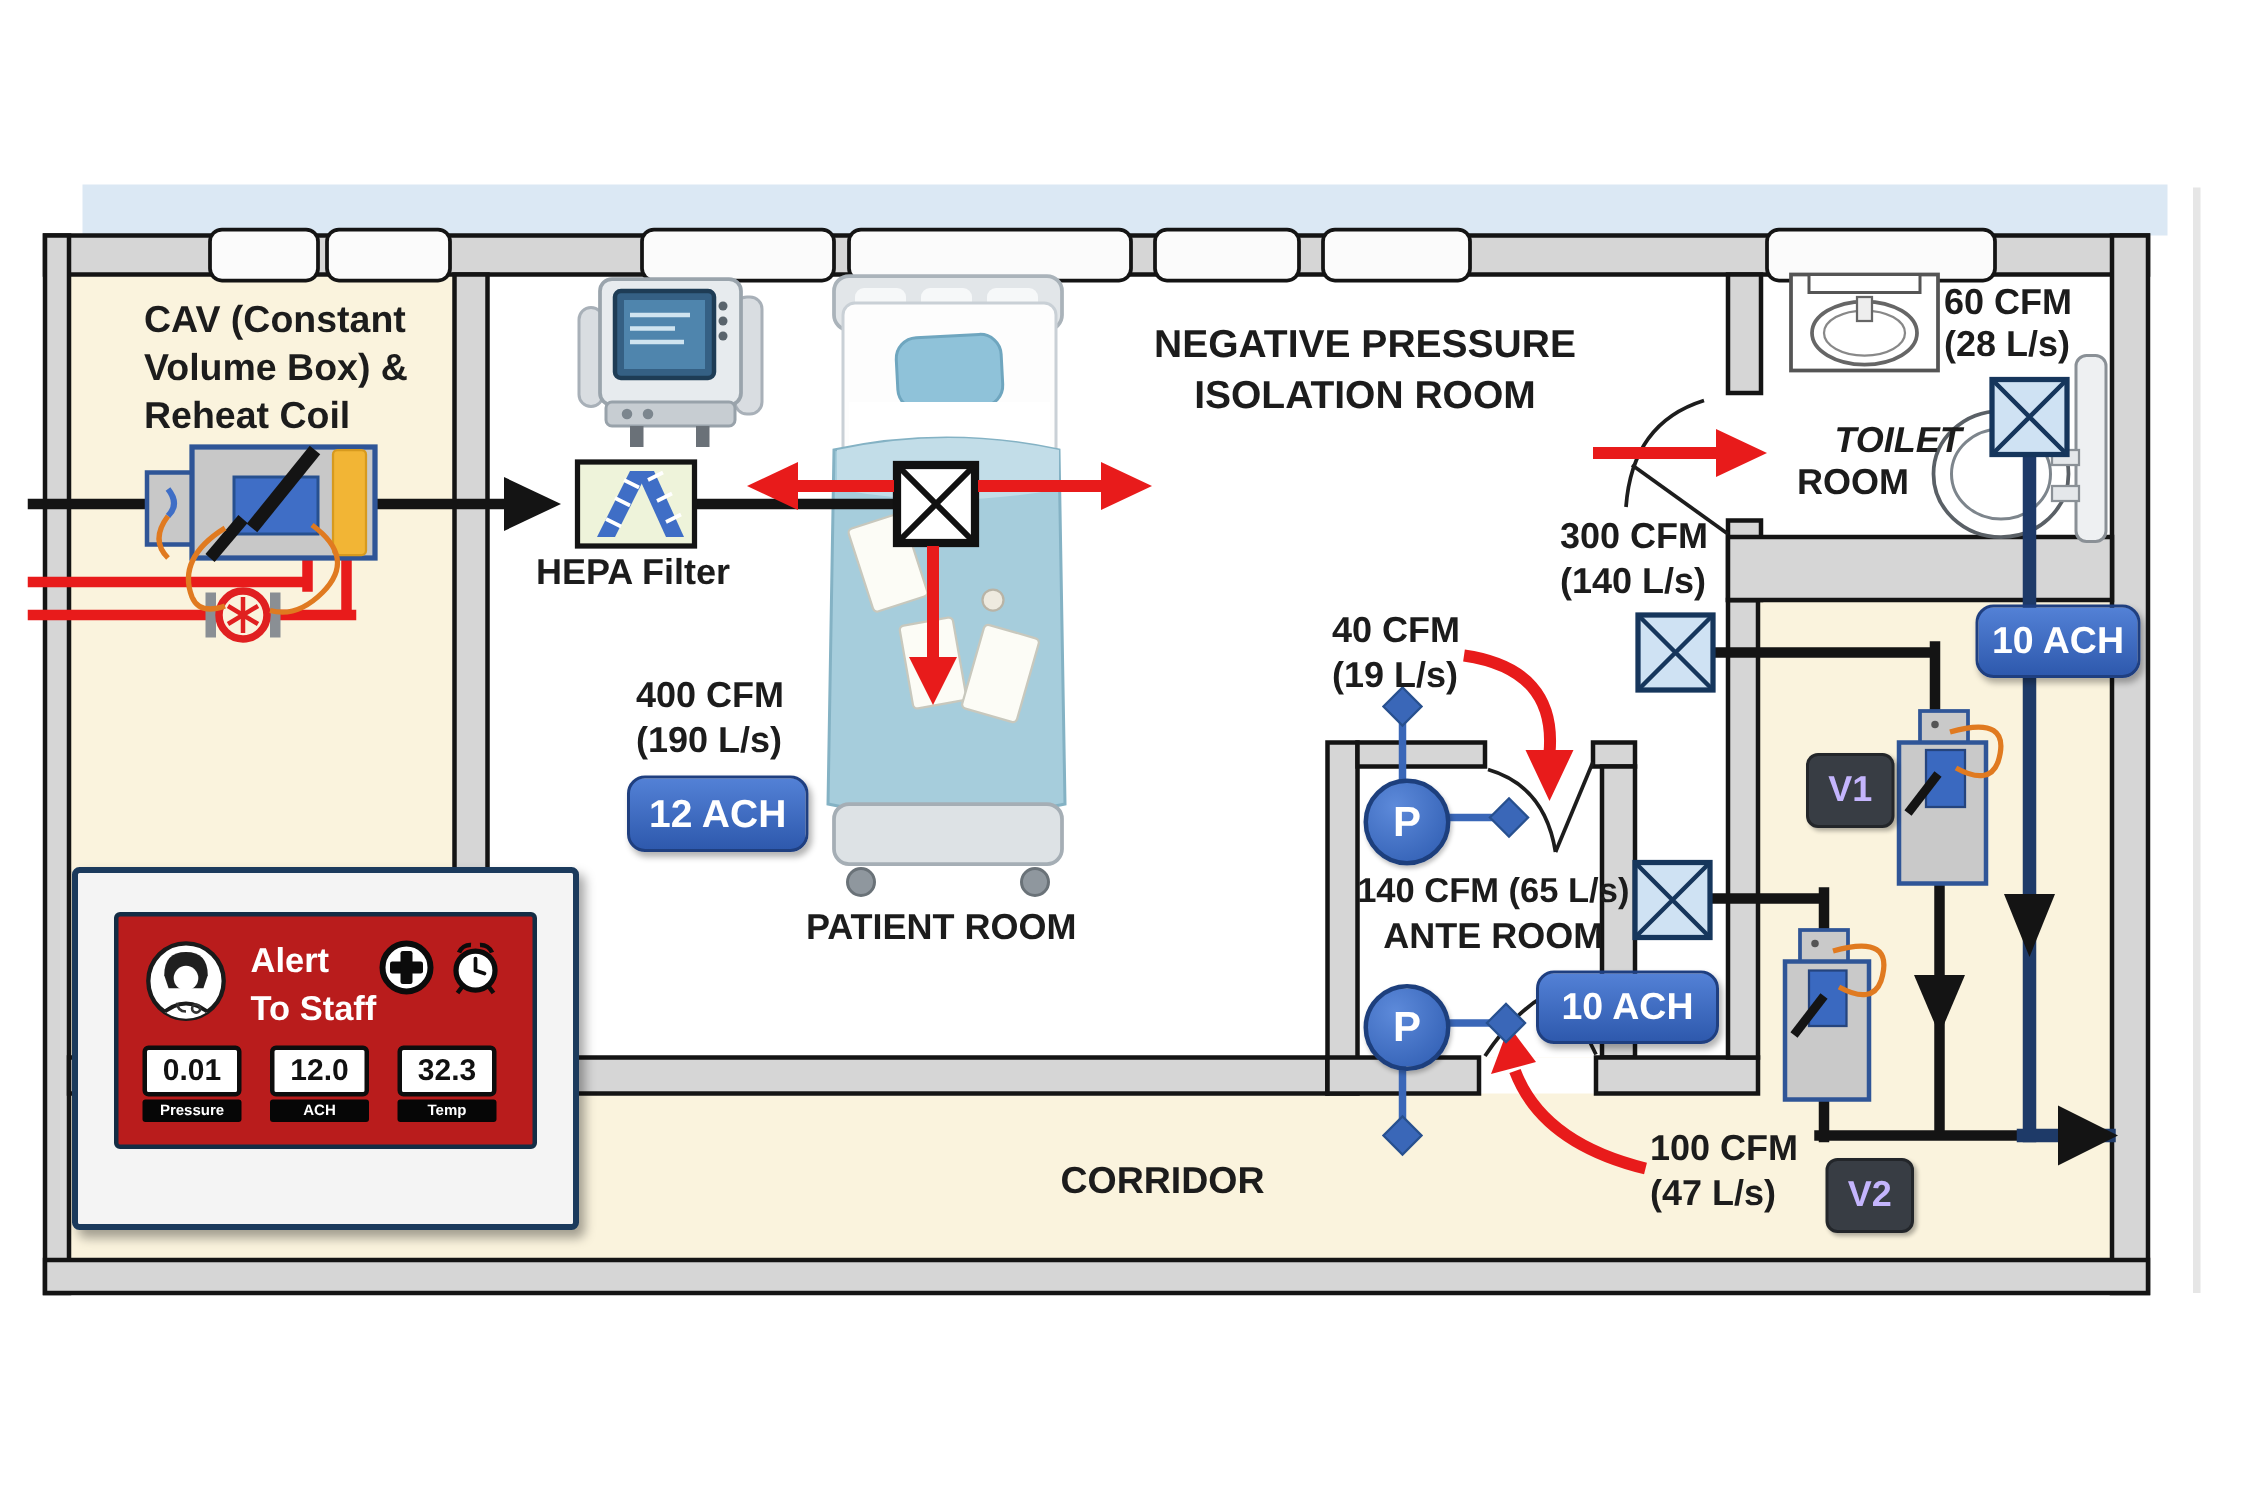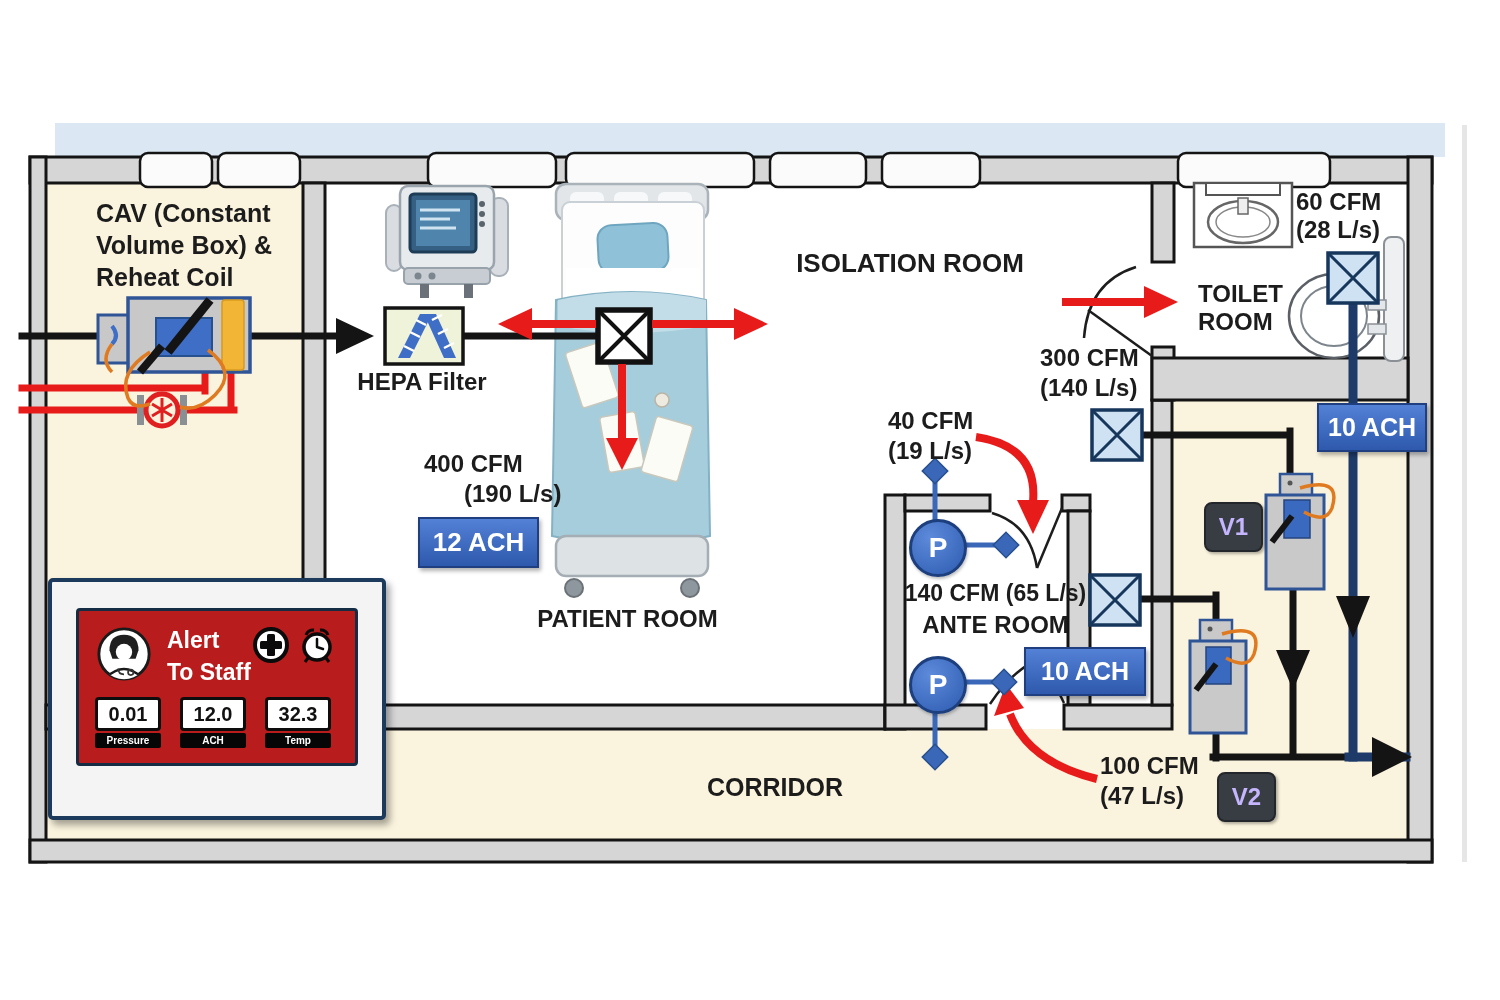--- a/index.html
+++ b/index.html
@@ -2,21 +2,21 @@
 <html><head>
 <meta charset="utf-8">
 <style>
   html,body{margin:0;padding:0;background:#fff;}
   .stage{position:relative;width:1500px;height:1000px;background:#fff;overflow:hidden;
          font-family:"Liberation Sans",sans-serif;}
   .stage svg{position:absolute;left:0;top:0;}
   .lbl{position:absolute;font-weight:bold;color:#1c1c1c;white-space:nowrap;line-height:1.2;}.s23{font-size:23px}.s24{font-size:24px}.s25{font-size:25px}.s26{font-size:26px}
   .ctr{text-align:center;}
   .badge{position:absolute;display:flex;align-items:center;justify-content:center;
-         background:linear-gradient(#5381d6,#2e59ad);border:2px solid #1f3f80;border-radius:0;
+         background:linear-gradient(#5381d6,#2e59ad);border:2px solid #1f3f80;border-radius:12px;
          color:#fff;font-weight:bold;box-shadow:2px 3px 4px rgba(0,0,0,.3);}
   .vtag{position:absolute;display:flex;align-items:center;justify-content:center;
         background:#383d44;border:2px solid #23262a;border-radius:8px;color:#c4b5fd;
         font-weight:bold;font-size:24px;box-shadow:2px 2px 3px rgba(0,0,0,.3);}
   .psensor{position:absolute;width:52px;height:52px;border-radius:50%;
         background:radial-gradient(circle at 35% 30%,#5d8ada,#2d5bb0);border:3px solid #1d3f7d;
         color:#fff;font-weight:bold;font-size:28px;display:flex;align-items:center;justify-content:center;
         box-shadow:1px 2px 3px rgba(0,0,0,.25);}
   .alert-panel{position:absolute;left:48px;top:578px;width:330px;height:234px;background:#f4f4f4;
         border:4px solid #1b3a5c;border-radius:5px;box-shadow:4px 5px 7px rgba(0,0,0,.35);}
@@ -259,39 +259,40 @@
     <rect x="926" y="748" width="18" height="18" transform="rotate(45 935 757)" stroke="#27508f" stroke-width="1.5"></rect>
   </g>
 </svg>
 
 <div class="lbl s25" style="left:96px;top:198px;text-align:right;">CAV (Constant</div>
 <div class="lbl s25" style="left:96px;top:230px;">Volume Box) &amp;</div>
 <div class="lbl s25" style="left:96px;top:262px;">Reheat Coil</div>
 
 <div class="lbl s24 ctr" style="left:352px;top:368px;width:140px;">HEPA Filter</div>
 
+<div class="lbl s26 ctr" style="left:760px;top:214px;width:300px;">NEGATIVE PRESSURE</div>
 <div class="lbl s26 ctr" style="left:760px;top:248px;width:300px;">ISOLATION ROOM</div>
 
 <div class="lbl s24 ctr" style="left:535px;top:605px;width:185px;">PATIENT ROOM</div>
 <div class="lbl s25 ctr" style="left:705px;top:772px;width:140px;">CORRIDOR</div>
 
-<div class="lbl s24" style="left:1198px;top:280px;">TOILET</div>
+<div class="lbl s24" style="left:1223px;top:280px;font-style:italic;">TOILET</div>
 <div class="lbl s24" style="left:1198px;top:308px;">ROOM</div>
 
 <div class="lbl s24" style="left:1296px;top:188px;">60 CFM</div>
 <div class="lbl s24" style="left:1296px;top:216px;">(28 L/s)</div>
 
 <div class="lbl s24" style="left:1040px;top:344px;">300 CFM</div>
 <div class="lbl s24" style="left:1040px;top:374px;">(140 L/s)</div>
 
 <div class="lbl s24" style="left:888px;top:407px;">40 CFM</div>
 <div class="lbl s24" style="left:888px;top:437px;">(19 L/s)</div>
 
 <div class="lbl s24" style="left:424px;top:450px;">400 CFM</div>
-<div class="lbl s24" style="left:424px;top:480px;margin-left:40px;">(190 L/s)</div>
+<div class="lbl s24" style="left:424px;top:480px;">(190 L/s)</div>
 
 <div class="lbl s23 ctr" style="left:898px;top:580px;width:195px;">140 CFM (65 L/s)</div>
 <div class="lbl s24 ctr" style="left:898px;top:611px;width:195px;">ANTE ROOM</div>
 
 <div class="lbl s24" style="left:1100px;top:752px;">100 CFM</div>
 <div class="lbl s24" style="left:1100px;top:782px;">(47 L/s)</div>
 
 <div class="badge s26" style="left:418px;top:517px;width:117px;height:47px;">12 ACH</div>
 <div class="badge s25" style="left:1024px;top:647px;width:118px;height:45px;">10 ACH</div>
 <div class="badge s25" style="left:1317px;top:403px;width:106px;height:45px;">10 ACH</div>

